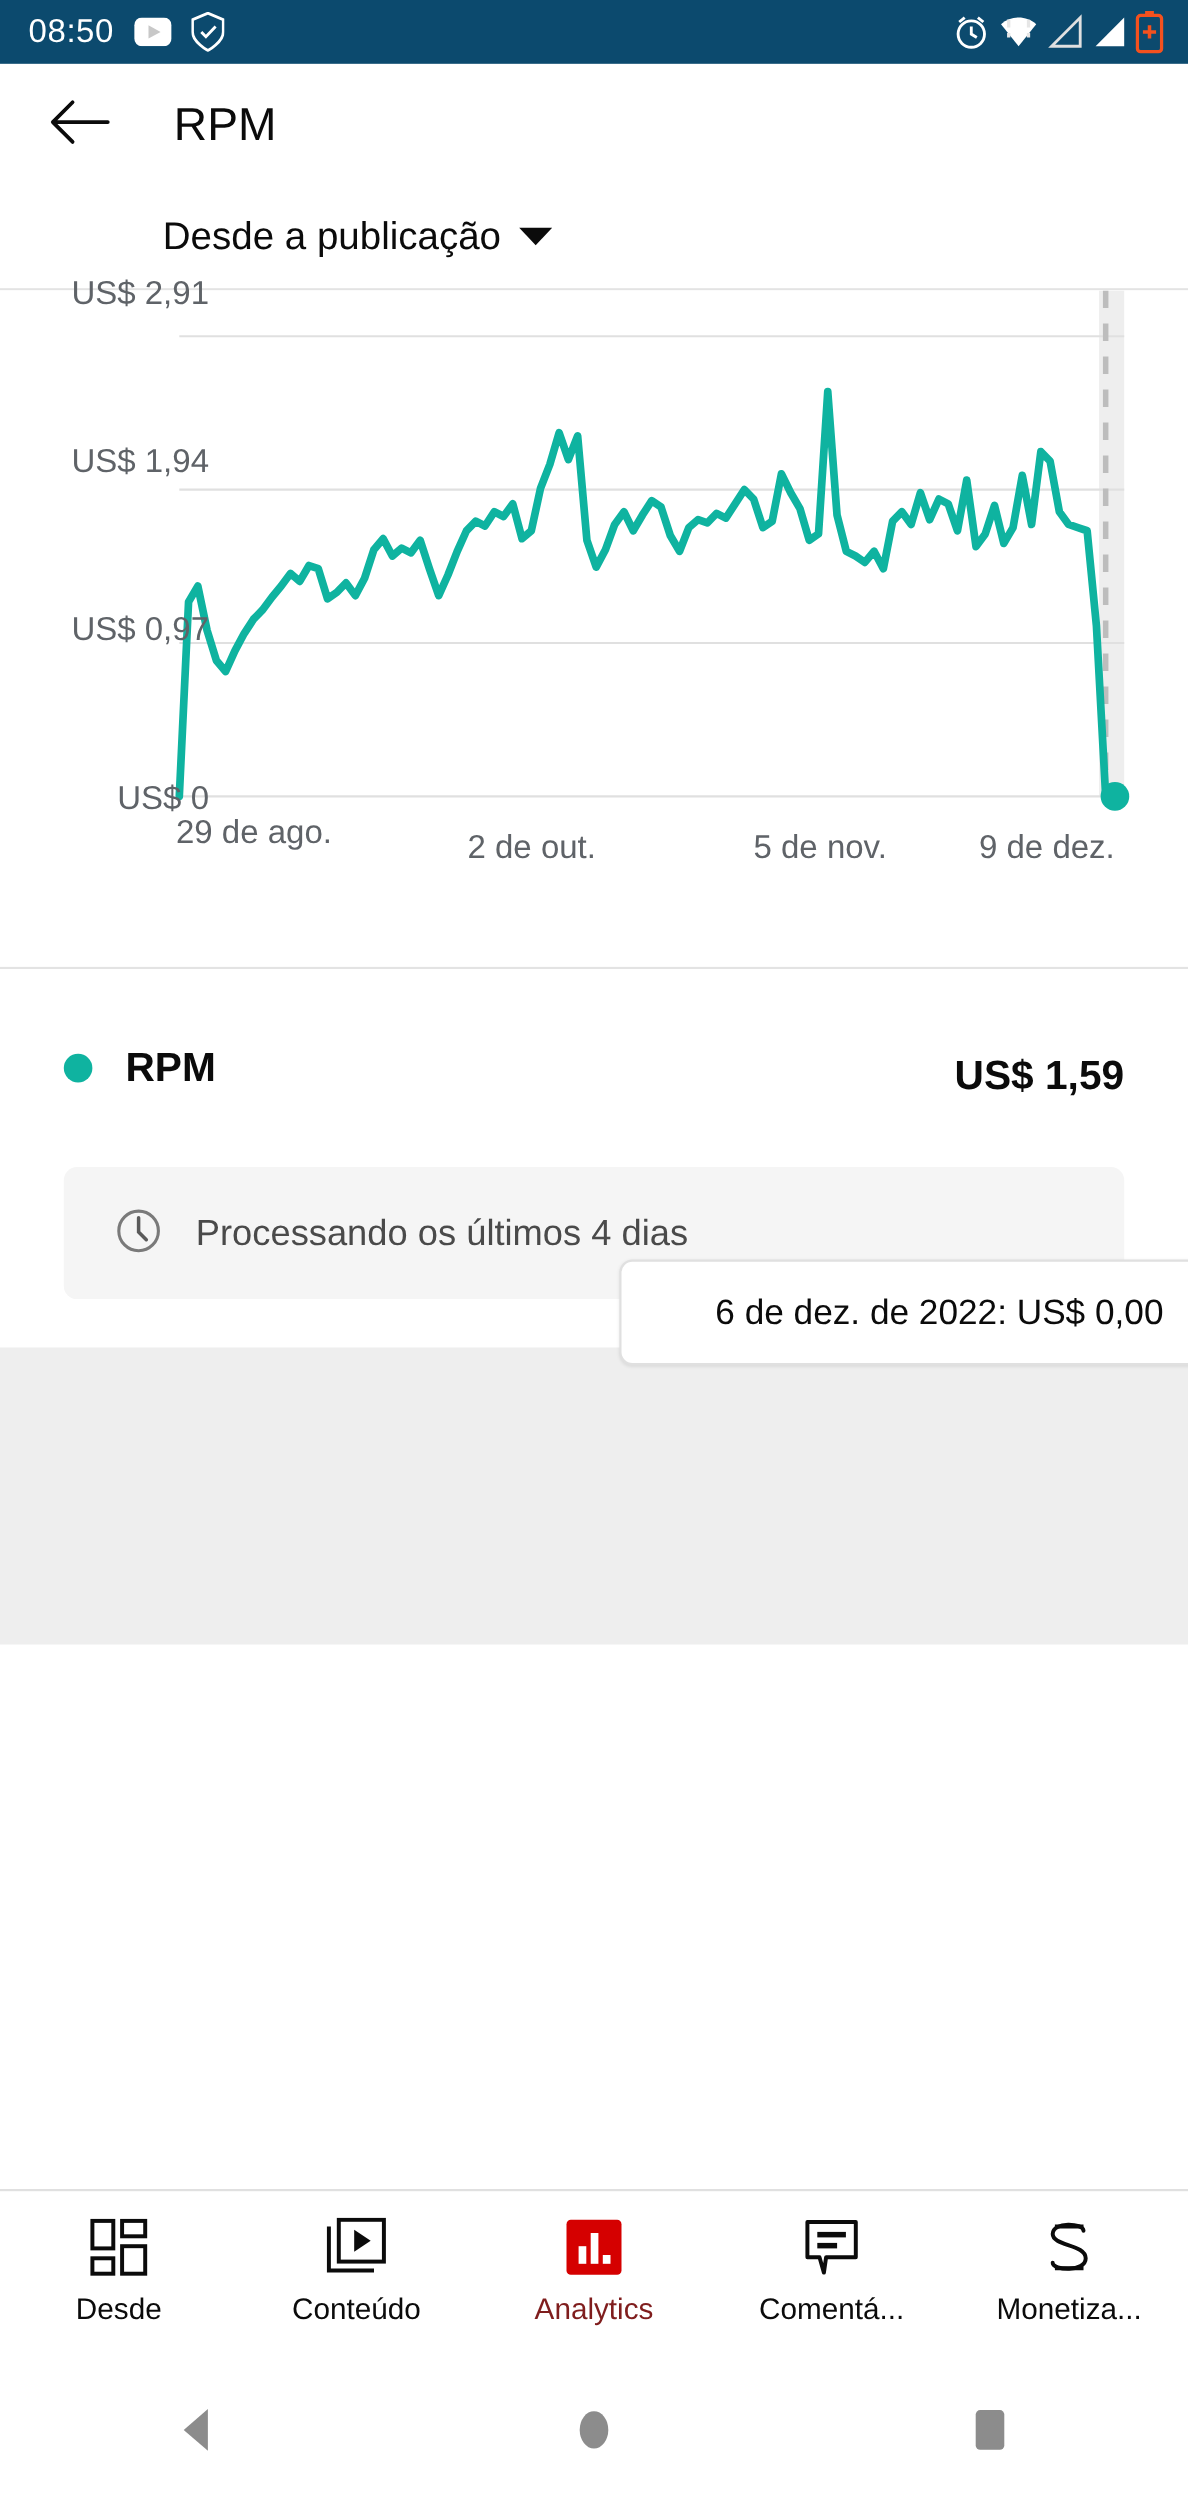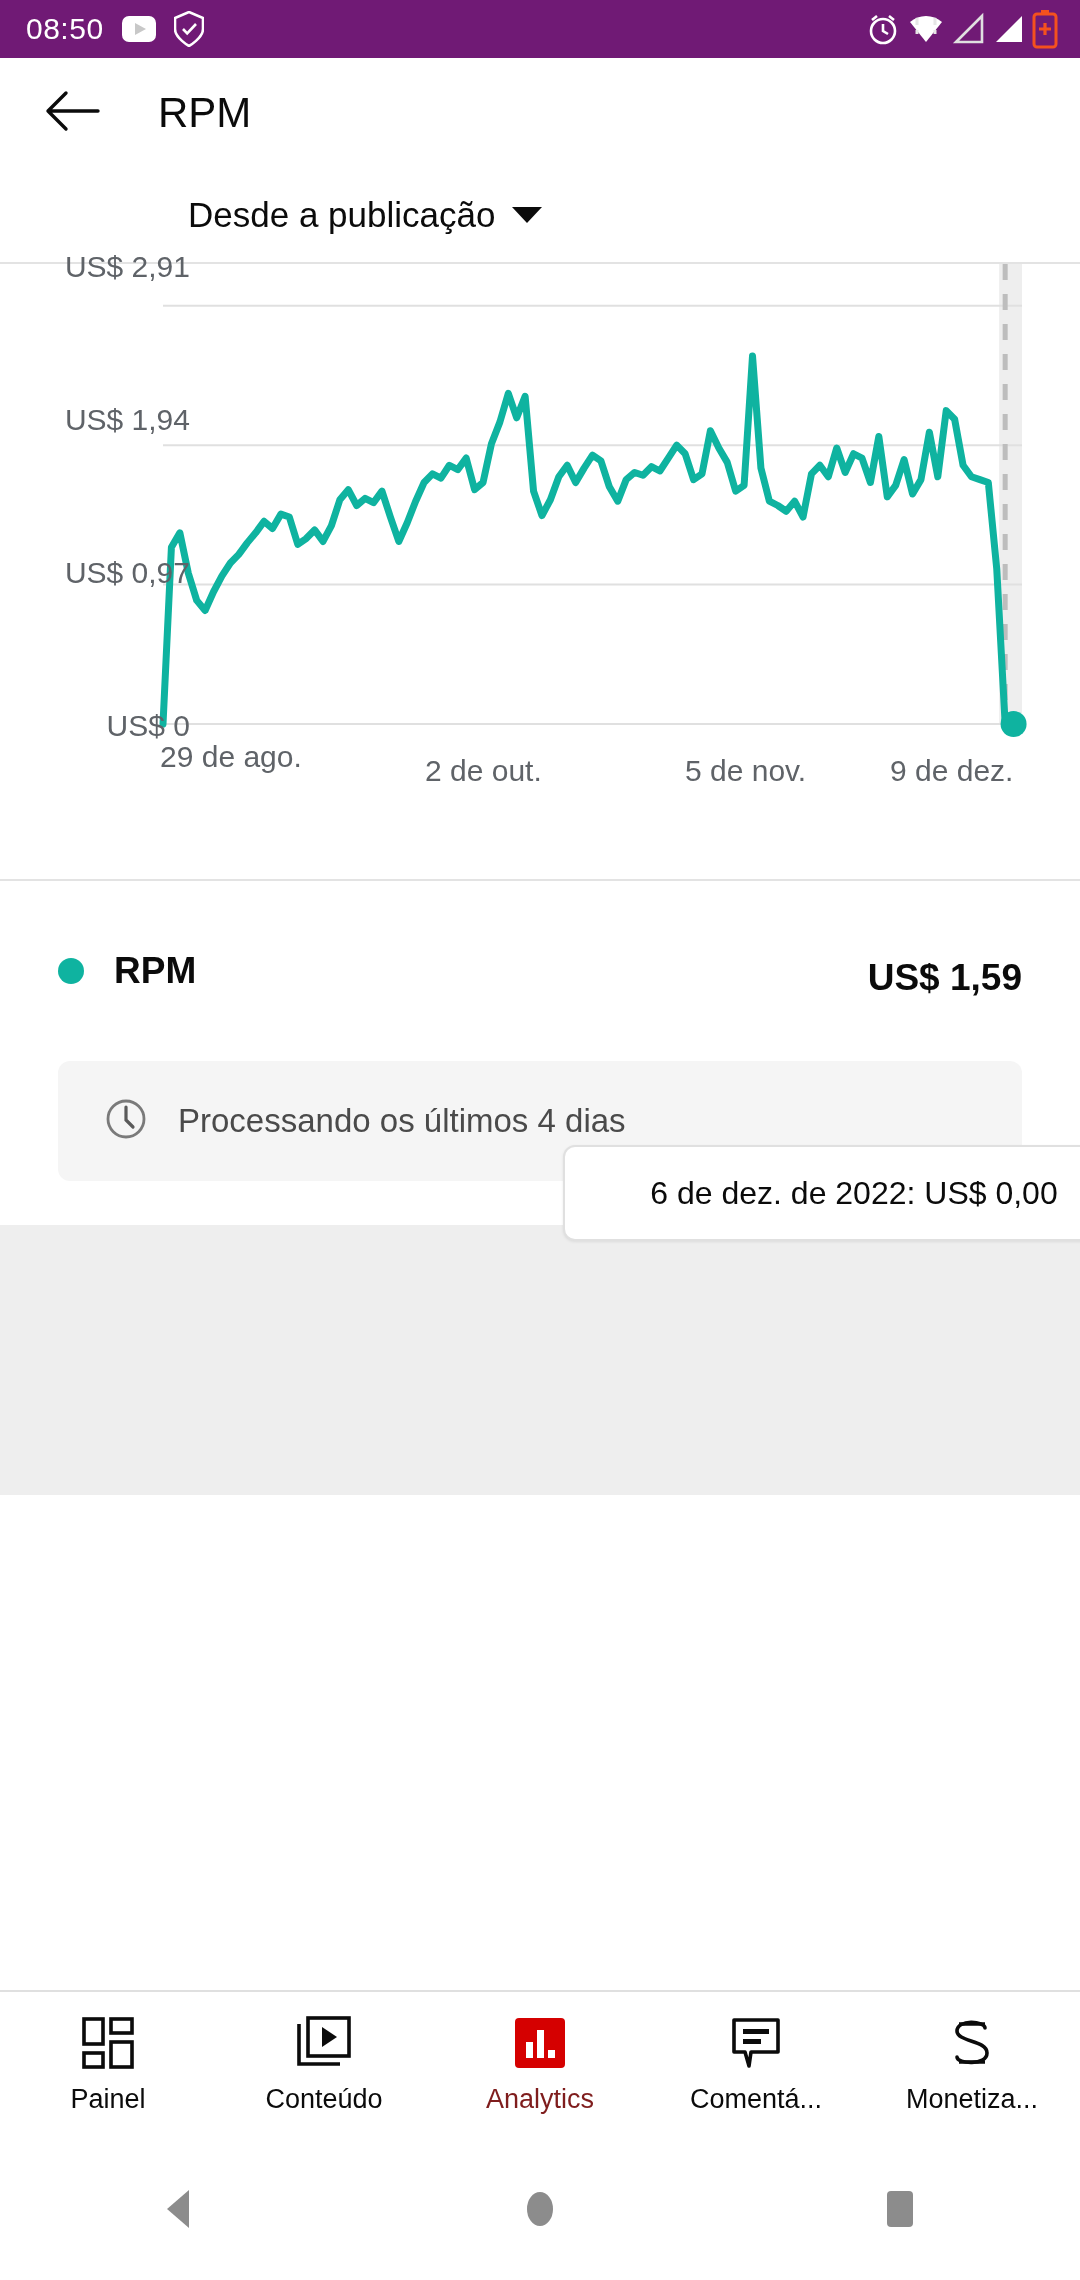--- a/index.html
+++ b/index.html
@@ -6,36 +6,36 @@
   html,body { width:1080px; height:2280px; }
   body {
     font-family:"Liberation Sans", sans-serif;
     background:#ffffff;
     overflow:hidden;
     position:relative;
   }
 
   
   #status-bar{
-    height:58px; background:#701a75; display:flex; align-items:center;
+    height:58px; background:#0c4a6e; display:flex; align-items:center;
     padding:0 26px; position:relative;
   }
   #status-left{ display:flex; align-items:center; gap:18px; }
   #clock{ color:#ffffff; font-size:30px; letter-spacing:0.5px; }
   .sb-ico{ display:inline-flex; align-items:center; justify-content:center; }
   #status-right{ position:absolute; right:22px; top:0; height:58px; display:flex; align-items:center; gap:6px; }
 
   
   #app-bar{ height:110px; display:flex; align-items:center; padding:0 0 0 34px; background:#fff; }
   #back-button{ width:76px; height:76px; display:flex; align-items:center; justify-content:center; cursor:pointer; }
   #page-title{ font-size:42px; color:#0b0b0b; margin-left:48px; font-weight:400; }
 
   
   #period-row{ height:94px; display:flex; align-items:center; padding-left:148px; background:#fff; }
-  #period-select{ display:flex; align-items:center; gap:17px; cursor:pointer;margin-left:40px; }
+  #period-select{ display:flex; align-items:center; gap:17px; cursor:pointer; }
   #period-label{ font-size:35px; color:#0b0b0b; }
   #period-caret{ width:0;height:0;border-left:15px solid transparent;border-right:15px solid transparent;border-top:16px solid #0b0b0b; }
 
   .divider{ height:2px; background:#e3e3e3; width:100%; }
 
   
   #chart-section{ background:#fff; padding:0; position:relative; height:545px; }
   #chart-wrap{ position:relative; width:1080px; height:545px; }
   .y-label{
     position:absolute; right:auto; font-size:30px; color:#5f6368;
@@ -225,21 +225,21 @@
 
   <div class="nav-item">
     <span class="nav-icon">
       <svg width="54" height="54" viewBox="0 0 54 54">
           <rect x="3" y="3" width="19" height="25" fill="none" stroke="#0b0b0b" stroke-width="3.6"></rect>
           <rect x="30" y="3" width="21" height="14" fill="none" stroke="#0b0b0b" stroke-width="3.6"></rect>
           <rect x="3" y="37" width="19" height="14" fill="none" stroke="#0b0b0b" stroke-width="3.6"></rect>
           <rect x="30" y="26" width="21" height="25" fill="none" stroke="#0b0b0b" stroke-width="3.6"></rect>
         </svg>
     </span>
-    <span class="nav-label">Painel</span>
+    <span class="nav-label">Desde</span>
   </div>
 
   <div class="nav-item">
     <span class="nav-icon">
       <svg width="56" height="54" viewBox="0 0 56 54">
           <path d="M3 8 V48 H44" fill="none" stroke="#0b0b0b" stroke-width="3.6"></path>
           <rect x="12" y="2" width="41" height="38" fill="none" stroke="#0b0b0b" stroke-width="3.6"></rect>
           <path d="M26 11 L41 21 L26 31 Z" fill="#0b0b0b"></path>
         </svg>
     </span>

